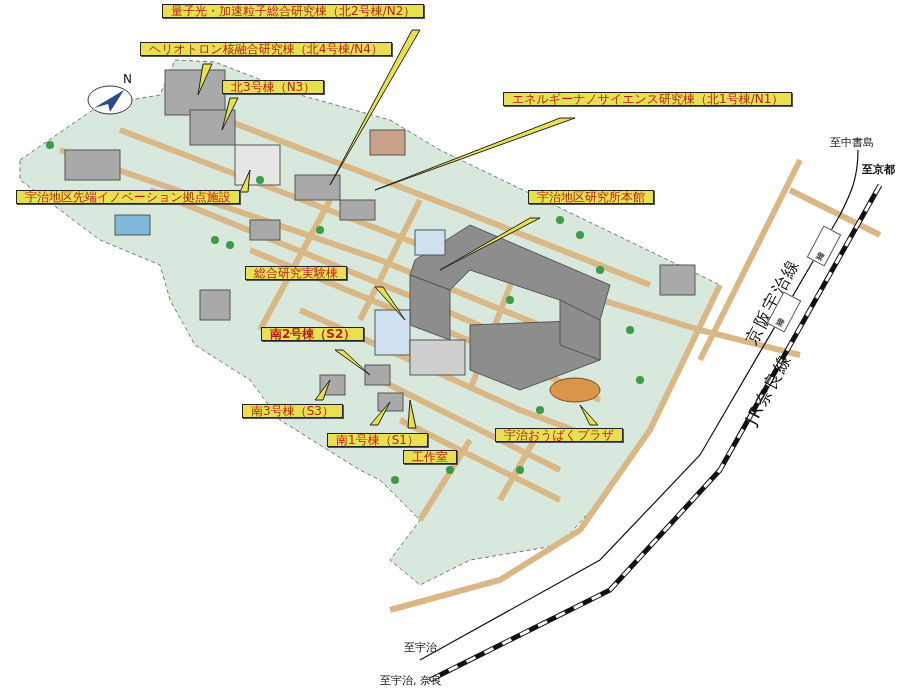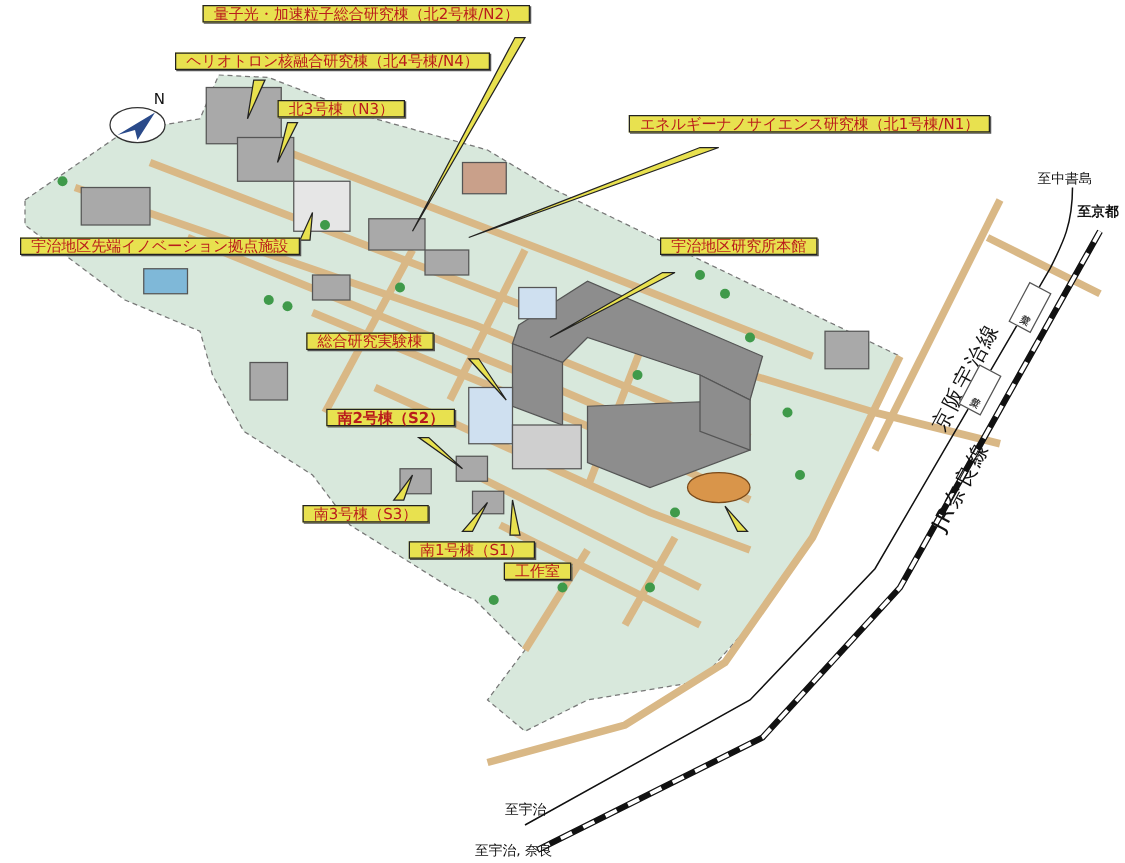--- a/index.html
+++ b/index.html
@@ -126,20 +126,21 @@
   <div class="callout" style="left:140px;top:42px;">ヘリオトロン核融合研究棟（北4号棟/N4）</div>
   <div class="callout" style="left:222px;top:80px;text-align:right;">北3号棟（N3）</div>
   <div class="callout" style="left:503px;top:92px;text-align:right;">エネルギーナノサイエンス研究棟（北1号棟/N1）</div>
   <div class="callout" style="left:528px;top:190px;">宇治地区研究所本館</div>
   <div class="callout" style="left:16px;top:190px;">宇治地区先端イノベーション拠点施設</div>
   <div class="callout" style="left:245px;top:266px;">総合研究実験棟</div>
   <div class="callout" style="left:261px;top:327px;font-weight:bold;">南2号棟（S2）</div>
   <div class="callout" style="left:242px;top:404px;">南3号棟（S3）</div>
   <div class="callout" style="left:305px;top:433px;margin-left:22px;">南1号棟（S1）</div>
   <div class="callout" style="left:403px;top:450px;">工作室</div>
+  <div class="callout" style="left:495px;top:428px;">宇治おうばくプラザ</div>
 
   <span class="rail-label" style="left:830px;top:135px;">至中書島</span>
   <span class="rail-label" style="left:862px;top:162px;font-weight:bold;">至京都</span>
   <span class="rail-label" style="left:404px;top:640px;">至宇治</span>
   <span class="rail-label" style="left:380px;top:673px;text-align:right;">至宇治, 奈良</span>
 
   <span class="line-name" style="left:740px;top:338px;transform:rotate(-62deg);">京阪宇治線</span>
   <span class="line-name" style="left:740px;top:418px;transform:rotate(-62deg);">JR奈良線</span>
 
   <div class="station" style="left:814px;top:228px;transform:rotate(28deg);">黄檗</div>

